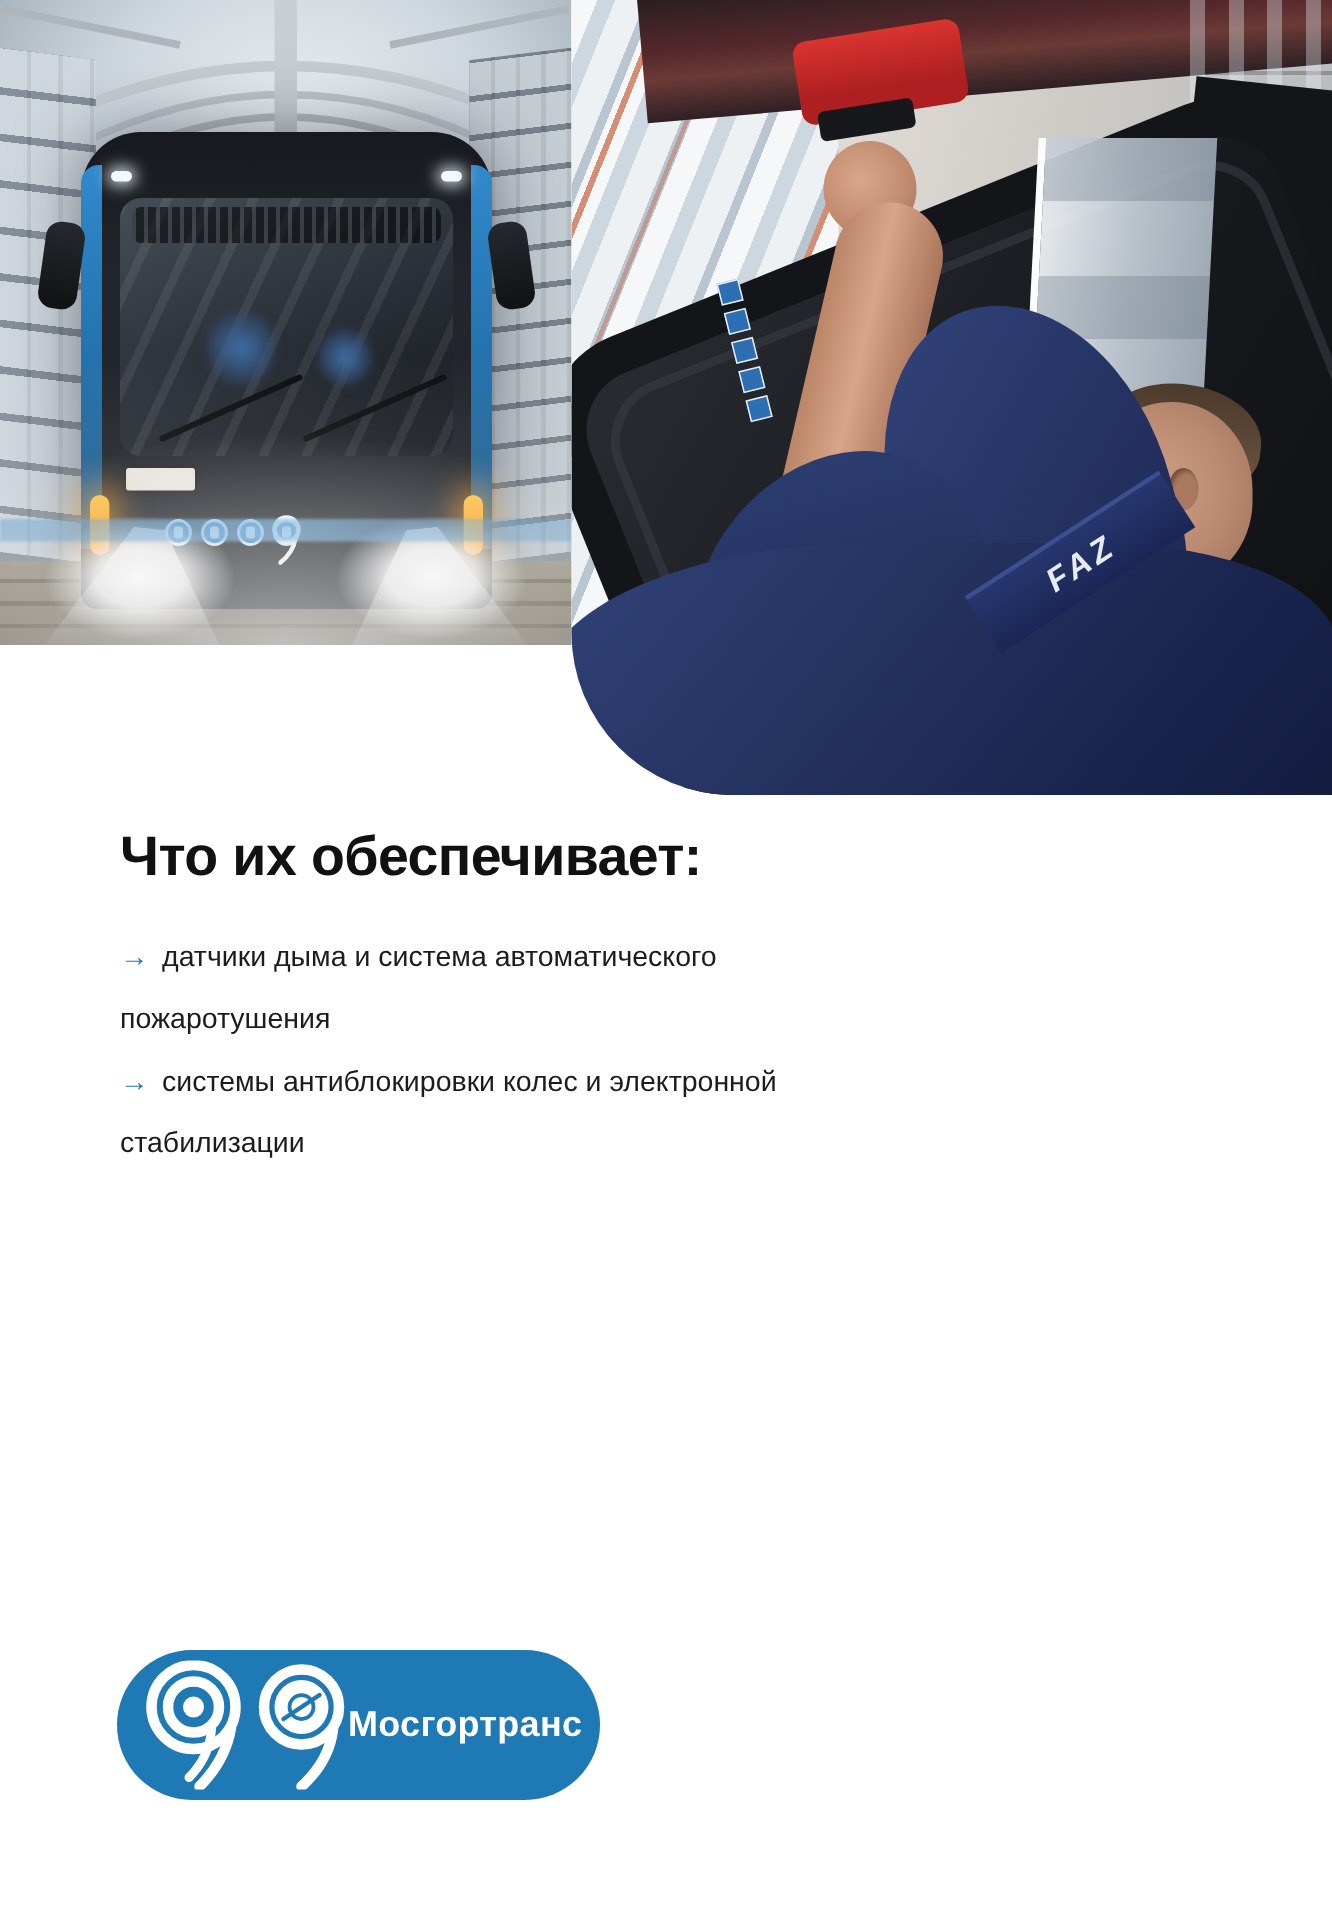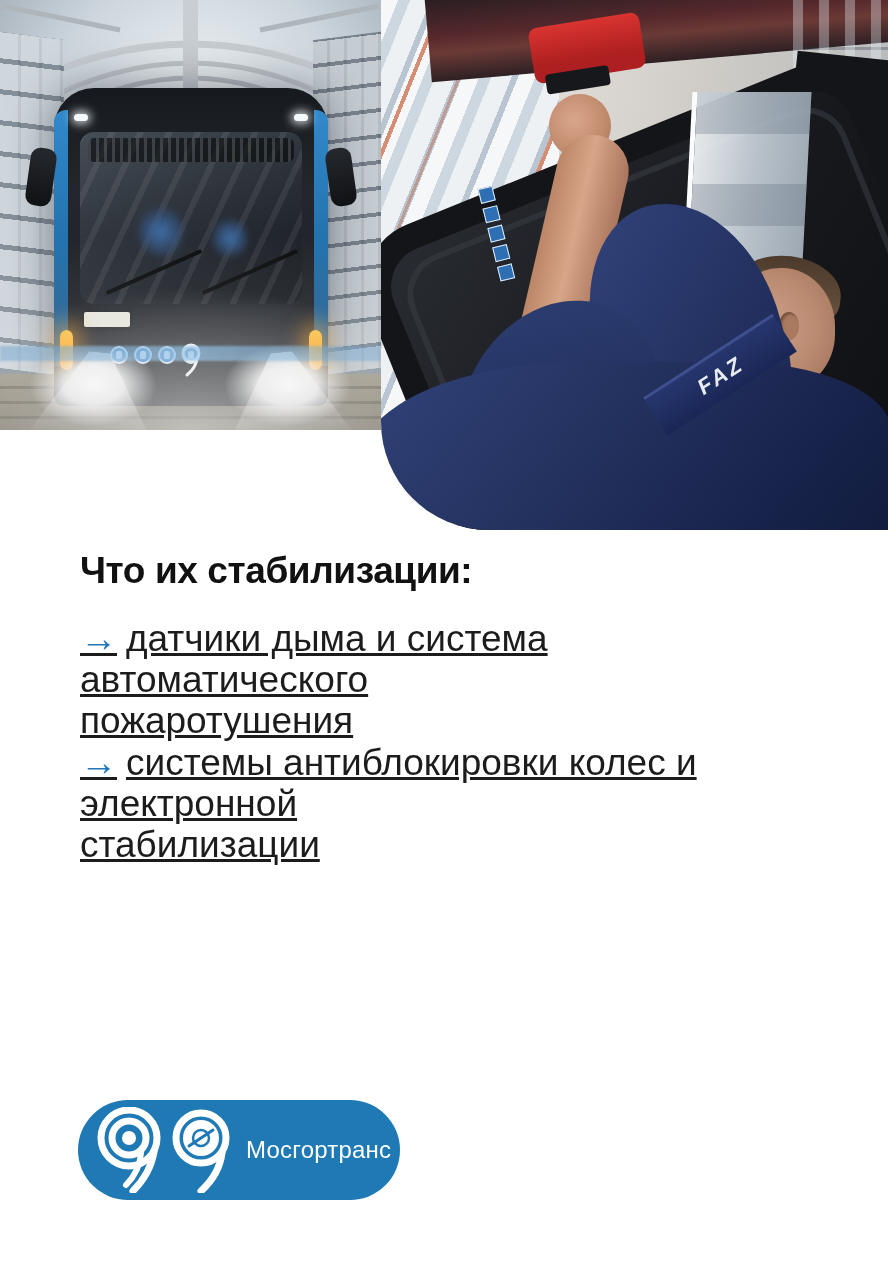--- a/index.html
+++ b/index.html
@@ -133,27 +133,27 @@
   .faz-band{position:absolute;left:262px;top:352px;width:154px;height:42px;transform:rotate(-33deg);
     display:flex;align-items:center;justify-content:center;
     background:linear-gradient(180deg,#26366e,#1a2655);border-top:3px solid #3d4f8f;
     color:#e8ecf2;font-weight:bold;font-style:italic;letter-spacing:3px;font-size:22px;}
   .pr-vignette{position:absolute;inset:0;
     background:radial-gradient(140% 120% at 70% 40%, rgba(0,0,0,0) 60%, rgba(28,33,44,.18) 100%);}
   
   .content{position:absolute;left:80px;top:548px;width:742px;color:var(--text,#1c1c1c);}
   .content h1{margin:0 0 24px 0;font-size:37px;line-height:46px;font-weight:bold;
     color:#111111;letter-spacing:-0.4px;}
-  .feature-item{margin:0 0 1px 0;font-size:37px;line-height:41px;font-weight:normal;color:var(--text,#1c1c1c);text-decoration:underline;}
+  .feature-item{margin:0 0 1px 0;font-size:19px;line-height:41px;font-weight:normal;color:var(--text,#1c1c1c);}
   .feature-item .marker{color:var(--arrow,#2277BB);margin-right:9px;}
   
   .brand-pill{position:absolute;left:78px;top:1100px;width:322px;height:100px;border-radius:50px;
     background:var(--accent,#1E79B5);display:flex;align-items:center;padding:0 18px 0 14px;box-sizing:border-box;}
   .brand-pill svg{flex:0 0 auto;}
-  .brand-name{color:#ffffff;font-size:24px;font-weight:normal;margin-left:14px;letter-spacing:0.2px;}
+  .brand-name{color:#ffffff;font-size:24px;font-weight:bold;letter-spacing:0.2px;}
 </style>
 </head>
 <body>
 
 <div class="card">
 
   <section class="photo-left">
     <div class="pl-bg"></div>
     <svg class="pl-arch" width="381" height="110" viewBox="0 0 381 110">
       <path d="M10 92 Q190 -4 371 92" fill="none" stroke="#c7ccd1" stroke-width="7"></path>
@@ -238,21 +238,21 @@
     <div class="collar"></div>
     <div class="sleeve"></div>
     <div class="torso"></div>
     <div class="faz-band">
       <span>FAZ</span>
     </div>
     <div class="pr-vignette"></div>
   </section>
 
   <main class="content">
-    <h1>Что их стабилизации:</h1>
+    <h1>Что их обеспечивает:</h1>
     <div id="feature-list">
         <p class="feature-item"><span class="marker">→</span>датчики дыма и система автоматического<br>пожаротушения</p>
         <p class="feature-item"><span class="marker">→</span>системы антиблокировки колес и электронной<br>стабилизации</p>
       </div>
   </main>
 
   <footer class="brand-pill">
     <svg width="78" height="86" viewBox="0 0 78 86">
       <circle cx="37" cy="31" r="7" fill="#ffffff"></circle>
       <circle cx="37" cy="31" r="17" fill="none" stroke="#ffffff" stroke-width="7"></circle>

